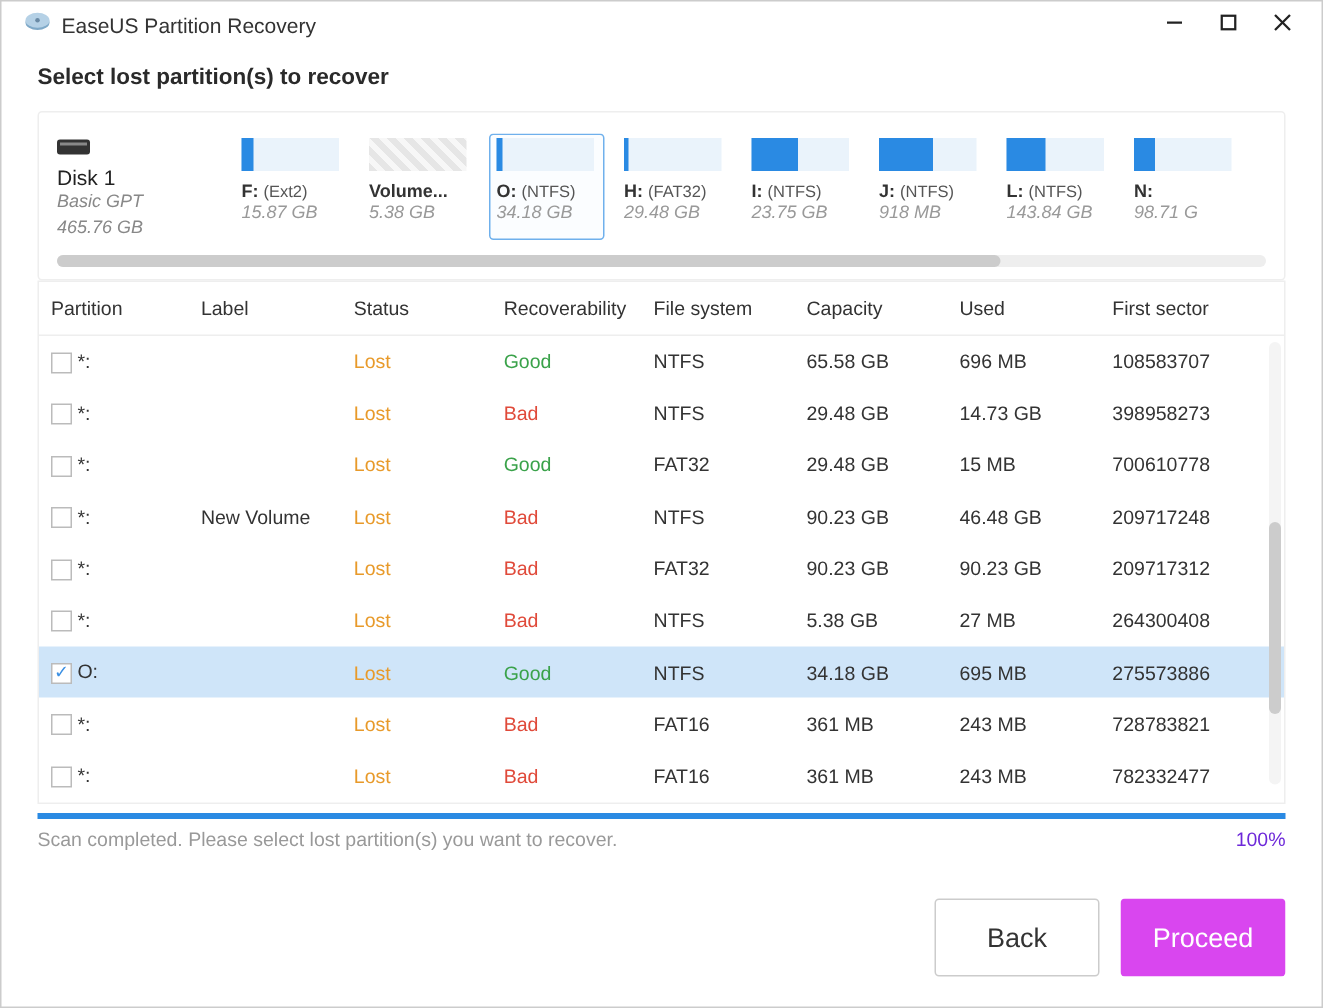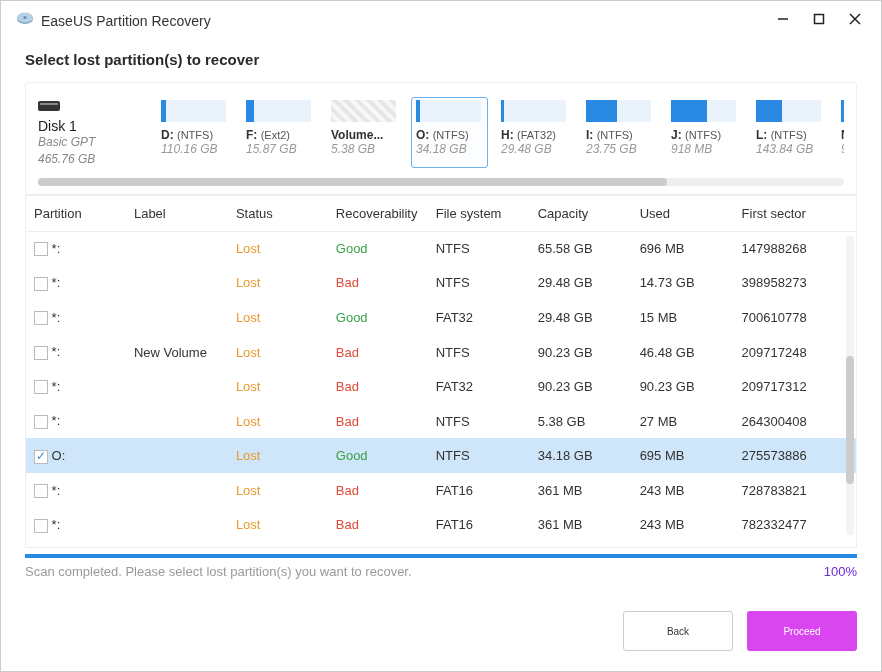--- a/index.html
+++ b/index.html
@@ -47,21 +47,21 @@
   .rec-bad  { color:#e04a3a; }
   .vscroll { position:absolute; right:2px; top:40px; bottom:12px; width:8px; background:#f4f4f4; border-radius:4px;}
   .vscroll .thumb{position:absolute; left:0; right:0; top:120px; height:128px; background:#ccc; border-radius:4px;}
   
   .progress-bar { height:4px; background:#2a8ae3; margin-top:6px;}
   .status-row { display:flex; align-items:center; margin-top:6px; font-size:13px;}
   .status-row .msg { color:#999;}
   .status-row .pct { margin-left:auto; color:#6d28d9;}
   
   .footer { display:flex; justify-content:flex-end; gap:14px; padding:14px 24px 20px 24px;}
-  .btn { min-width:110px; height:40px; display:flex; align-items:center; justify-content:center; font-size:10px; border-radius:3px; cursor:pointer; border:1px solid transparent;}
+  .btn { min-width:110px; height:52px; display:flex; align-items:center; justify-content:center; font-size:18px; border-radius:3px; cursor:pointer; border:1px solid transparent;}
   .btn-secondary { background:#fff; border-color:#ccc; color:#333;}
   .btn-primary { background:#d946ef; color:#fff;}
 </style>
 </head>
 <body>
 
 <div class="window">
 
   <div class="titlebar">
     <div class="logo">
@@ -98,27 +98,20 @@
 
     <div class="disk-strip-wrap">
       <div class="disk-strip">
         <div class="disk-info">
           <span class="disk-icon"></span>
           <div class="disk-name">Disk 1</div>
           <div class="disk-sub">Basic GPT</div>
           <div class="disk-sub">465.76 GB</div>
         </div>
         <div id="strip-cards" style="display: flex; gap: 8px;">
-            <div class="part-card">
-              <div class="part-bar">
-                <div class="part-fill" style="width: 8%;"></div>
-              </div>
-              <div class="part-label"><span>D:</span> <span class="fs">(NTFS)</span></div>
-              <div class="part-size">110.16 GB</div>
-            </div>
             <div class="part-card">
               <div class="part-bar">
                 <div class="part-fill" style="width: 12%;"></div>
               </div>
               <div class="part-label"><span>F:</span> <span class="fs">(Ext2)</span></div>
               <div class="part-size">15.87 GB</div>
             </div>
             <div class="part-card">
               <div class="part-bar hatched"></div>
               <div class="part-label"><span>Volume...</span> <span class="fs"></span></div>
@@ -199,21 +192,21 @@
         </thead>
         <tbody id="tbody">
             <tr>
               <td><span class="chk"></span><span> *:</span></td>
               <td></td>
               <td class="status-lost">Lost</td>
               <td class="rec-good">Good</td>
               <td>NTFS</td>
               <td>65.58 GB</td>
               <td>696 MB</td>
-              <td>147988268</td>
+              <td>108583707</td>
             </tr>
             <tr>
               <td><span class="chk"></span><span> *:</span></td>
               <td></td>
               <td class="status-lost">Lost</td>
               <td class="rec-bad">Bad</td>
               <td>NTFS</td>
               <td>29.48 GB</td>
               <td>14.73 GB</td>
               <td>398958273</td>

